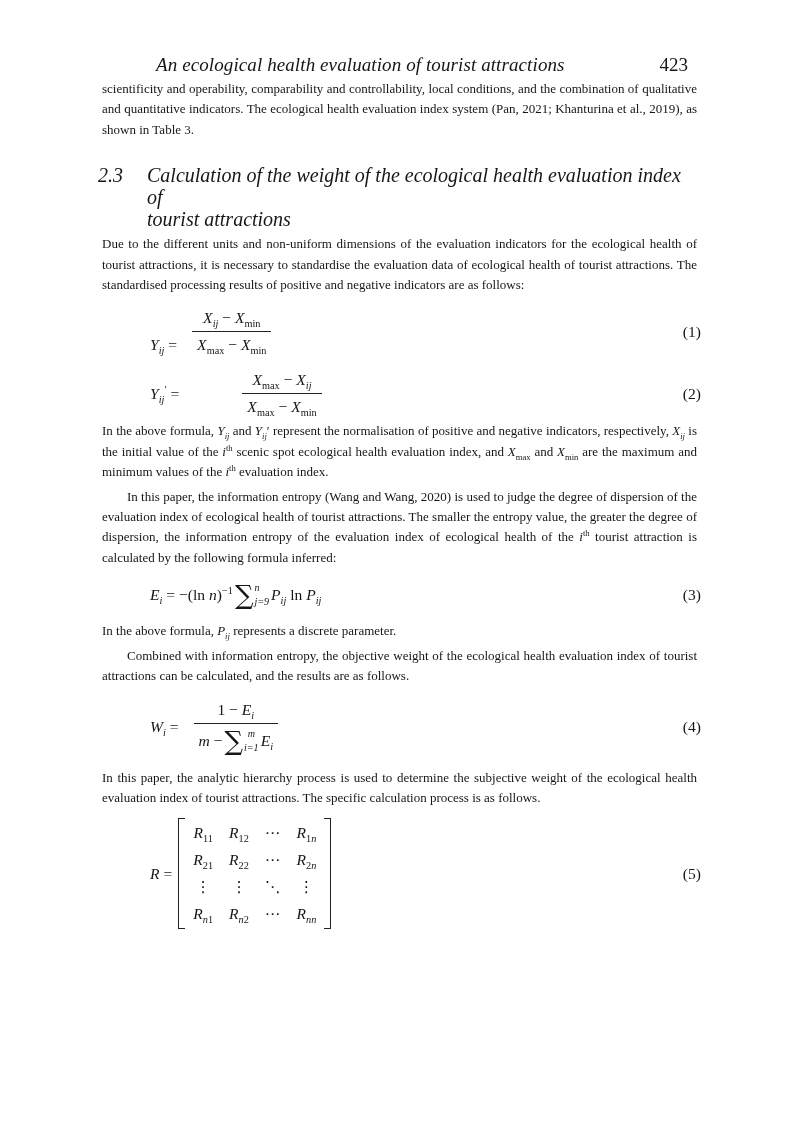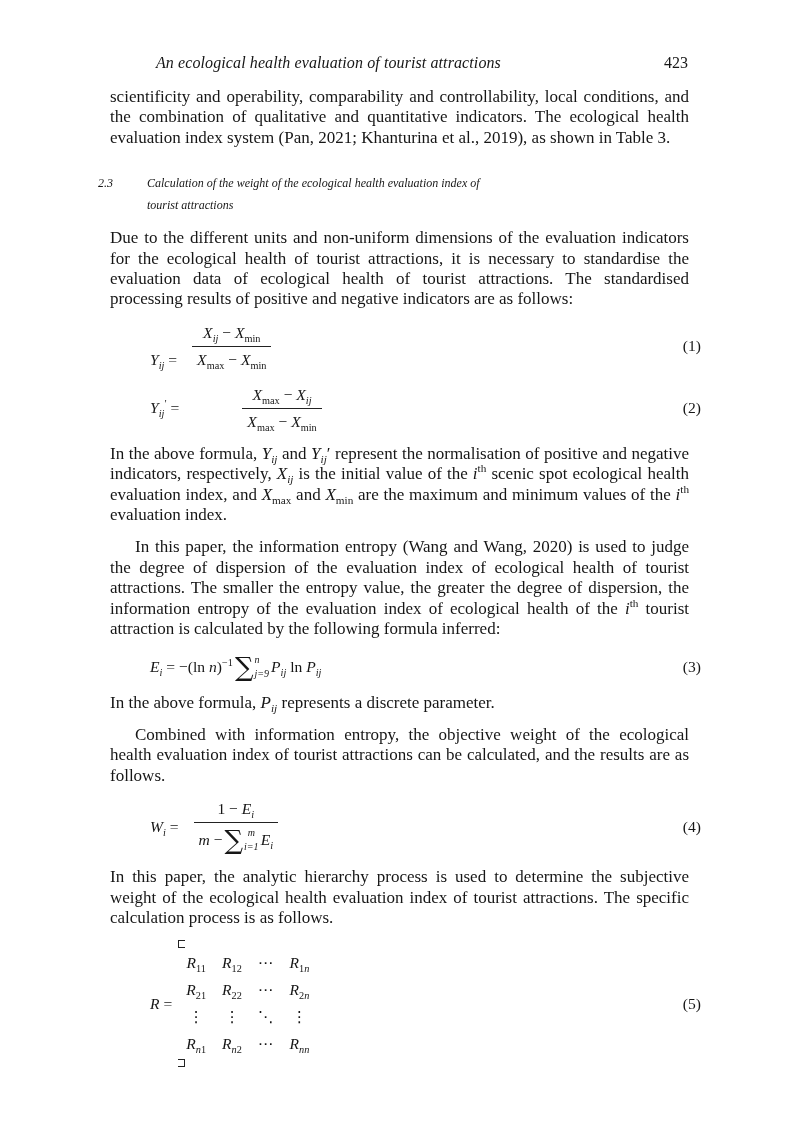--- a/index.html
+++ b/index.html
@@ -8,39 +8,39 @@
     width:799px;height:1148px;
     background:#ffffff;
     color:#161616;
     font-family:"Liberation Serif","DejaVu Serif",serif;
     overflow:hidden;
   }
   .text-block{
     position:absolute;left:98px;top:0;width:603px;
   }
   
-  .header{position:relative;margin-top:54px;height:21px;font-size:16px;}
+  .header{position:relative;margin-top:54px;height:21px;font-size:19px;}
   .running-title{font-style:italic;margin-left:58px;letter-spacing:.1px;}
   .page-number{position:absolute;right:13px;top:0;}
   
   p.body{
-    font-size:17px;line-height:20.4px;
-    text-align:justify;margin:12px;
+    font-size:13px;line-height:20.4px;
+    text-align:justify;margin:4px;
   }
   .mt-intro{margin-top:29px;}
   .mt-due{margin-top:11px;}
   .mt-after-eq{margin-top:9px;}
   .indent{text-indent:25px;}
   sub,sup{font-size:66%;line-height:0;}
   sup{vertical-align:super;}
   sub{vertical-align:sub;}
   
   .section-heading{
     display:flex;margin-top:24px;
-    font-style:italic;font-size:12px;line-height:22px;
+    font-style:italic;font-size:20px;line-height:22px;
   }
   .section-number{width:49px;flex:0 0 49px;}
   
   .eq-row{
     position:relative;
     display:flex;align-items:center;
     margin-left:52px;
     font-size:15.6px;line-height:20px;
   }
   .eq-row .gap{width:6px;}
@@ -67,21 +67,21 @@
   }
   .sigma{
     font-family:"DejaVu Serif","DejaVu Sans",serif;
     font-size:26px;line-height:28px;
   }
   .sum-limits{
     display:flex;flex-direction:column;justify-content:space-between;
     font-size:10px;line-height:10px;padding:2px 0 2px 1px;font-style:italic;
   }
   
-  .matrix-wrap{display:inline-flex;align-items:flex-end;flex-direction:column;}
+  .matrix-wrap{display:inline-flex;align-items:flex-end;}
   .bracket{width:6px;align-self:stretch;flex:0 0 6px;}
   .bracket-left{border-left:1.5px solid #222;border-top:1.5px solid #222;border-bottom:1.5px solid #222;}
   .bracket-right{border-right:1.5px solid #222;border-top:1.5px solid #222;border-bottom:1.5px solid #222;}
   .mtx{
     display:grid;grid-template-columns:repeat(4,auto);
     column-gap:16px;row-gap:3px;
     padding:3px 8px;text-align:center;
     font-size:15.6px;line-height:24px;
   }
   .mtx span{font-family:"Liberation Serif","DejaVu Serif","DejaVu Sans",serif;}

